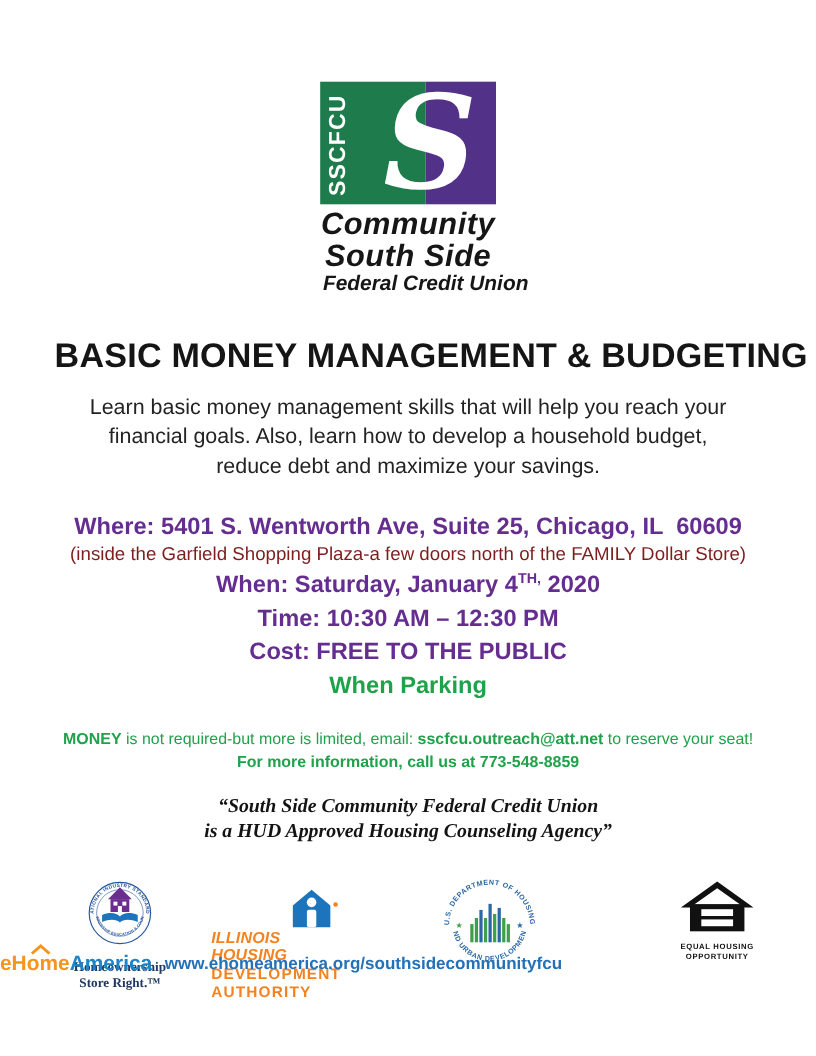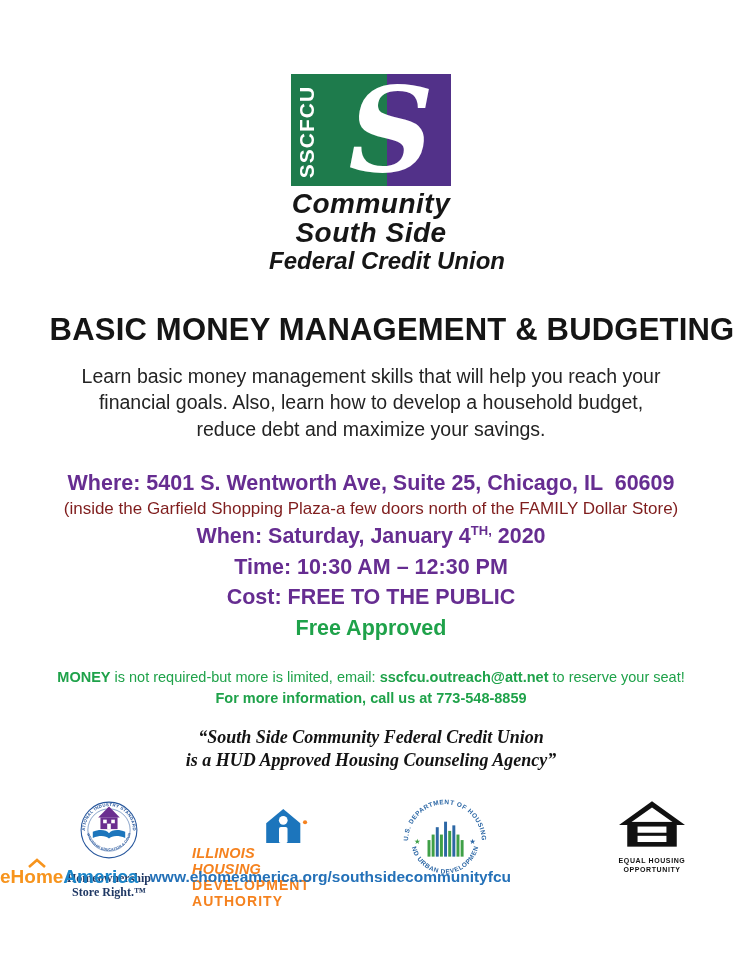--- a/index.html
+++ b/index.html
@@ -7,21 +7,21 @@
   .page {
     width:742px; height:960px; margin:0 auto; background:#ffffff;
     font-family:"Liberation Sans", sans-serif; position:relative;
     overflow:hidden; text-align:center; color:#1c1c1c;
   }
   
   .logo-block { padding-top:74px; }
   .logo-mark { display:block; margin:0 auto; }
   .org-name { margin-top:4px; line-height:1.02; }
   .org-line-big { font-size:28px; font-weight:bold; font-style:italic; color:#161616; letter-spacing:.5px; }
-  .org-line-small { font-size:24px; font-weight:bold; font-style:italic; color:#161616; margin-top:2px;padding-left:32px; }
+  .org-line-small { font-size:19px; font-weight:bold; font-style:italic; color:#161616; margin-top:2px;padding-left:32px; }
   
   .title { margin-top:38px; font-size:31px; font-weight:bold; color:#151515; letter-spacing:.2px;padding-left:42px; }
   .intro { margin-top:15px; font-size:19.5px; line-height:1.37; color:#232323; }
   
   .details { margin-top:25px; }
   .d-purple { color:#662D91; font-weight:bold; font-size:21.5px; line-height:1.42; white-space:pre-wrap; }
   .d-note { color:#7f1d1d; font-size:17px; line-height:1.35; }
   sup.th { font-size:13px; vertical-align:super; }
   
   .rsvp { margin-top:24px; color:#1FA24A; font-size:14.5px; line-height:1.45; }
@@ -74,21 +74,21 @@
     <div>financial goals. Also, learn how to develop a household budget,</div>
     <div>reduce debt and maximize your savings.</div>
   </div>
 
   <div class="details">
     <div class="d-purple">Where: 5401 S. Wentworth Ave, Suite 25, Chicago, IL  60609</div>
     <div class="d-note">(inside the Garfield Shopping Plaza-a few doors north of the FAMILY Dollar Store)</div>
     <div class="d-purple"><span>When: Saturday, January 4</span><sup class="th">TH,</sup><span> 2020</span></div>
     <div class="d-purple">Time: 10:30 AM – 12:30 PM</div>
     <div class="d-purple">Cost: FREE TO THE PUBLIC</div>
-    <div class="d-purple" style="color:#1FA24A">Free Approved</div>
+    <div class="d-purple" style="color:#1FA24A">When Parking</div>
   </div>
 
   <div class="rsvp">
     <div><b>MONEY</b><span> is not required-but more is limited, email: </span><b>sscfcu.outreach@att.net</b><span> to reserve your seat!</span></div>
     <div class="rsvp-info">For more information, call us at 773-548-8859</div>
   </div>
 
   <div class="quote">
     <div>“South Side Community Federal Credit Union</div>
     <div>is a HUD Approved Housing Counseling Agency”</div>

